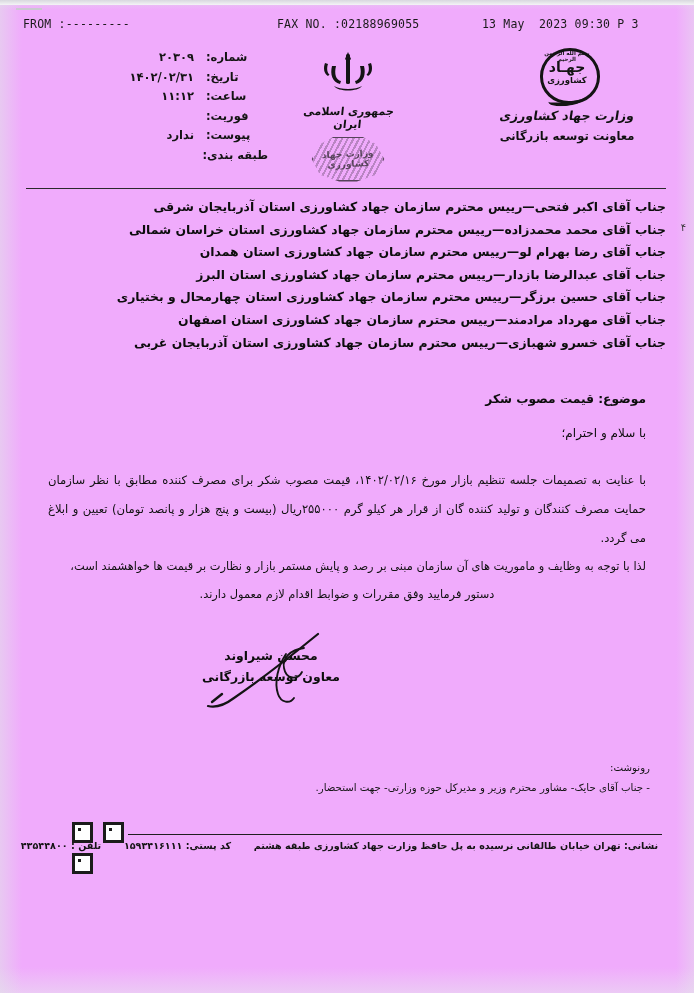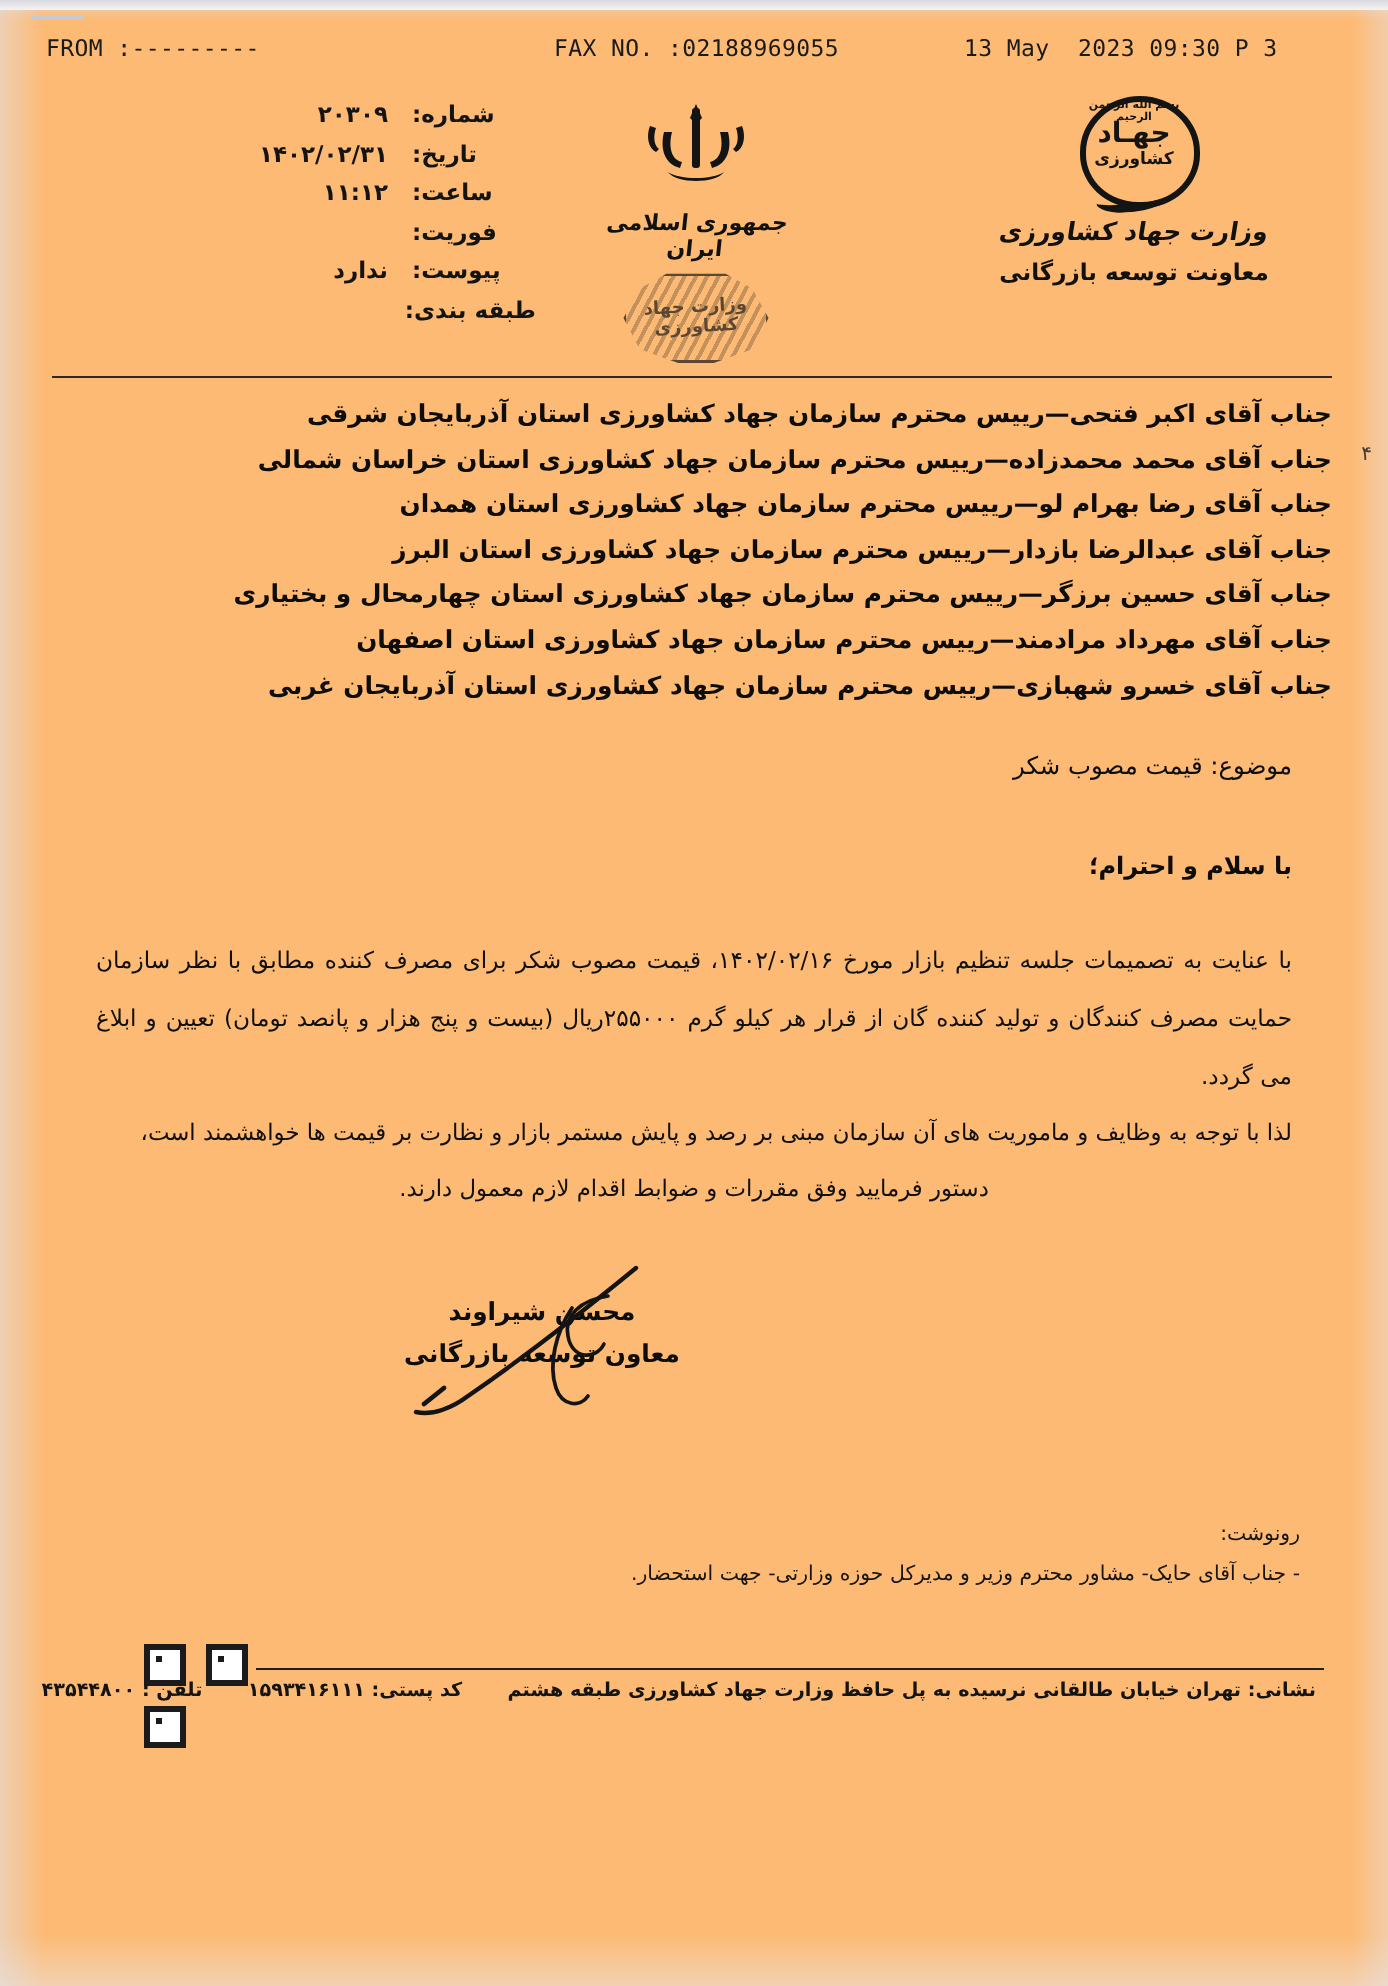--- a/index.html
+++ b/index.html
@@ -7,21 +7,21 @@
     padding: 0;
     background: #ffffff;
   }
   body {
     font-family: "DejaVu Sans", sans-serif;
   }
   .page {
     position: relative;
     width: 694px;
     height: 993px;
-    background: #fdba74;
+    background: #f0abfc;
     overflow: hidden;
     color: #111;
   }
   
   .paper-tint {
     position: absolute;
     inset: 0;
     background:
       linear-gradient(90deg, rgba(225,225,232,0.55) 0px, rgba(255,255,255,0) 22px),
       linear-gradient(270deg, rgba(228,228,234,0.45) 0px, rgba(255,255,255,0) 18px),
@@ -207,33 +207,33 @@
     position: absolute;
     right: 8px; top: 222px;
     font-size: 10px;
     color: #3a3a3a;
     direction: rtl;
   }
 
   
   .subject {
     position: absolute;
-    right: 48px; top: 376px;
+    right: 48px; top: 392px;
     direction: rtl;
     font-size: 12.2px;
-    font-weight: 400;
+    font-weight: 700;
     color: #0d0d0d;
     text-align: right;
   }
   .greeting {
     position: absolute;
     right: 48px; top: 426px;
     direction: rtl;
     font-size: 12px;
-    font-weight: 700;
+    font-weight: 400;
     color: #0d0d0d;
   }
 
   
   .body-block {
     position: absolute;
     right: 48px; top: 466px;
     width: 598px;
     direction: rtl;
     text-align: justify;

